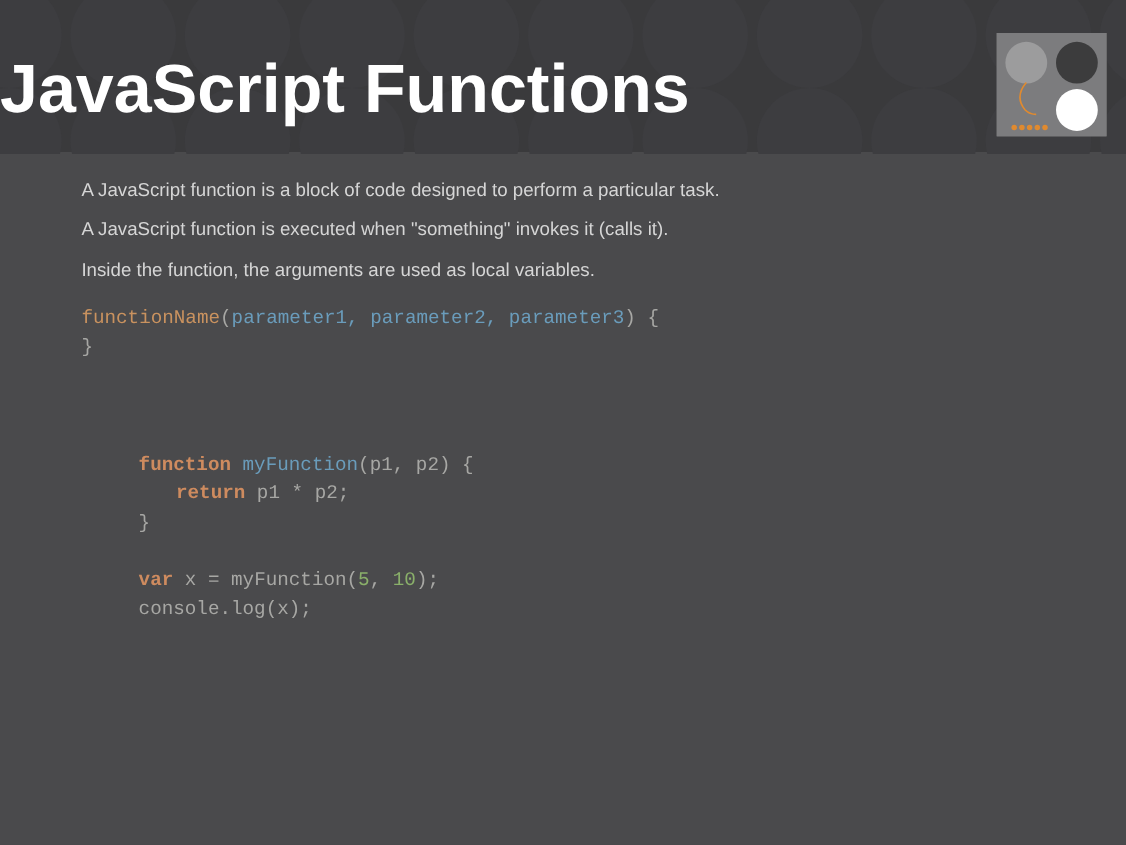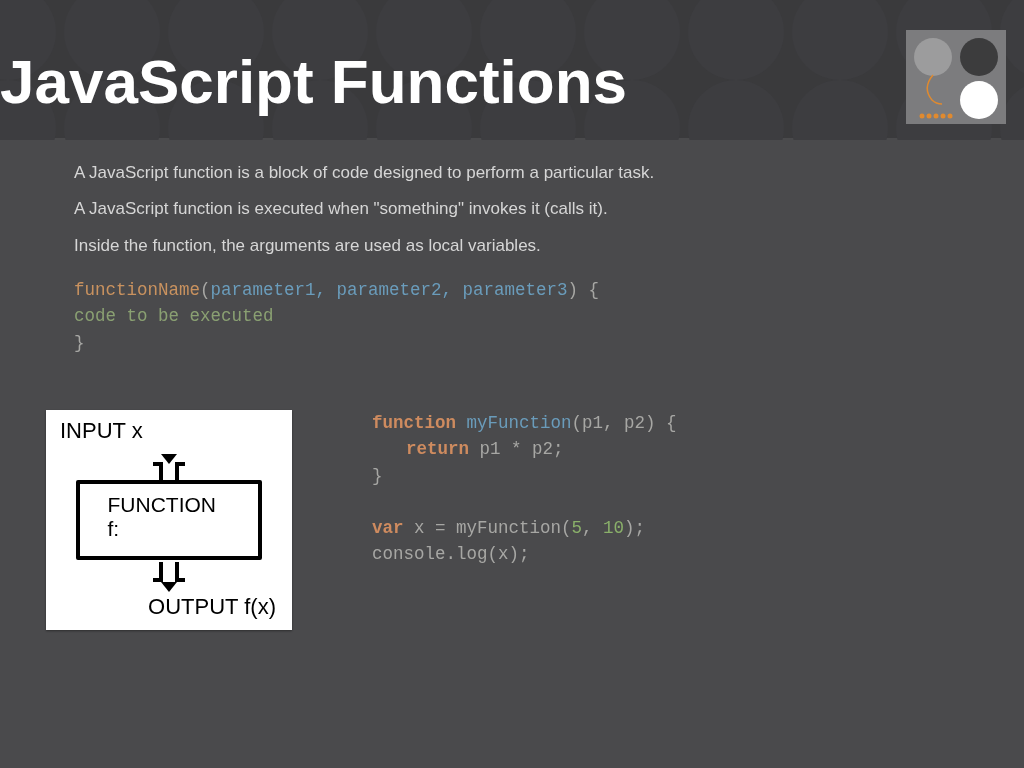--- a/index.html
+++ b/index.html
@@ -200,36 +200,25 @@
 
 <div class="content">
   <p>A JavaScript function is a block of code designed to perform a particular task.</p>
   <p>A JavaScript function is executed when "something" invokes it (calls it).</p>
   <p>Inside the function, the arguments are used as local variables.</p>
 
   <div class="syntax">
     <div>
       <span class="fn-name">functionName</span><span class="brace">(</span><span class="params">parameter1, parameter2, parameter3</span><span class="brace">) {</span>
     </div>
-    <div class="body">   code to be executed</div>
     <div class="brace">}</div>
   </div>
 </div>
 
 <div class="lower">
-  <div class="diagram">
-    <div class="label-in">INPUT x</div>
-    <div class="arr-in"></div>
-    <div class="neck neck-top"></div>
-    <div class="box"></div>
-    <div class="label-fn">FUNCTION f:</div>
-    <div class="neck neck-bot"></div>
-    <div class="arr-out"></div>
-    <div class="label-out">OUTPUT f(x)</div>
-  </div>
 
   <div class="code-block"><span class="kw">function</span><span class="name"> myFunction</span><span class="pn">(p1, p2) {</span>
 <span class="ind"></span><span class="kw">return</span><span class="plain"> p1 * p2;</span>
 <span class="plain">}</span>
 
 <span class="kw">var</span><span class="plain"> x = myFunction(</span><span class="num">5</span><span class="plain">, </span><span class="num">10</span><span class="plain">);</span>
 <span class="plain">console.log(x);</span></div>
 </div>
 
 </body></html>

